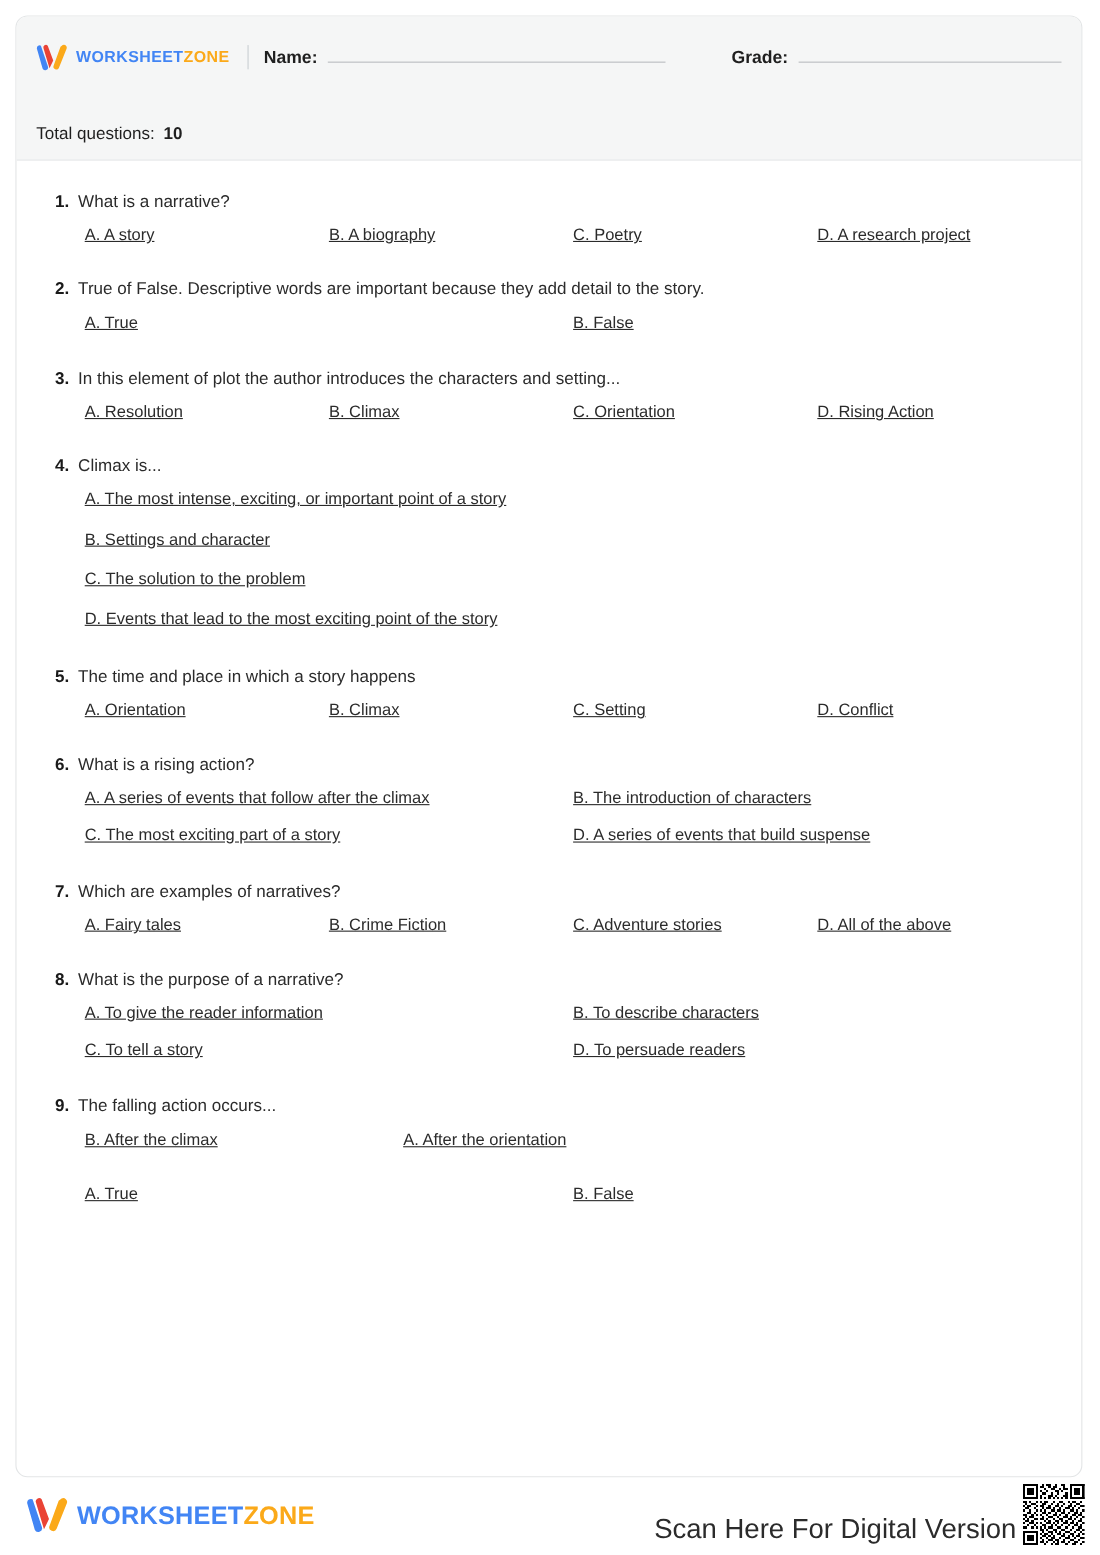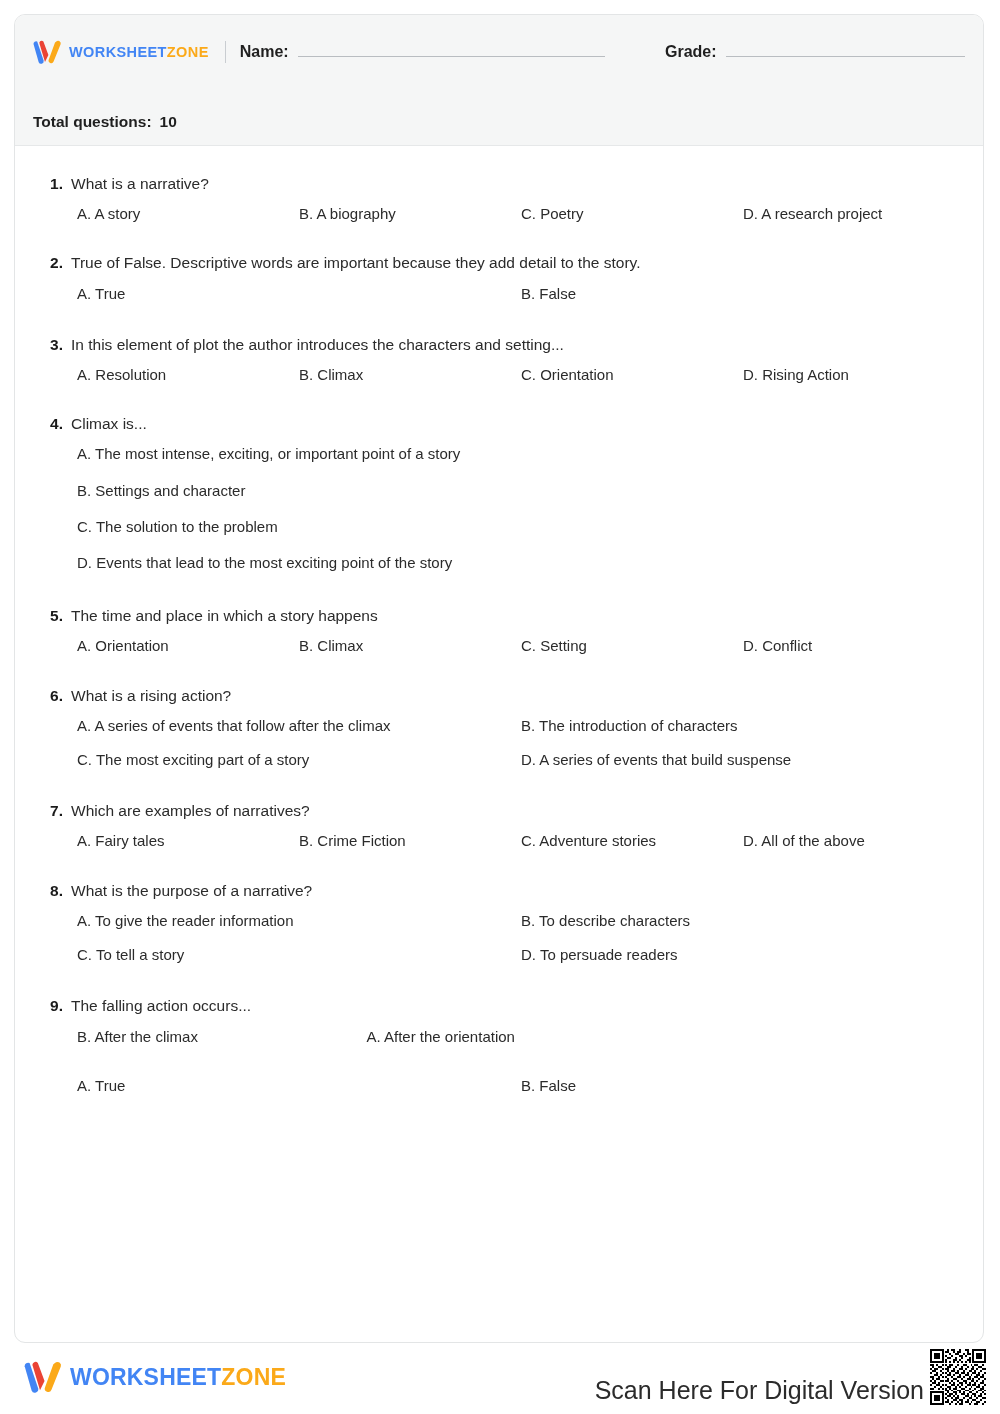--- a/index.html
+++ b/index.html
@@ -100,21 +100,21 @@
 
   
   .total-row {
     position: absolute;
     left: 18px;
     bottom: 14px;
     font-size: 15.5px;
     color: #1f1f1f;
     white-space: nowrap;
   }
-  .total-row .tq-label { font-weight: 700; }
+  .total-row .tq-label { font-weight: 400; }
   .total-row .tq-value { font-weight: 700; margin-left: 8px; margin-top: 26px; }
 
   
   .questions {
     padding: 28px 18px 0 18px;
   }
   .question {
     margin-bottom: 17px;
   }
   .q-head {
@@ -142,20 +142,21 @@
     flex-wrap: wrap;
     padding-left: 44px;
   }
   .option {
     font-size: 15px;
     color: #2b2b2b;
     line-height: 1.35;
     margin-bottom: 12px;
     box-sizing: border-box;
     padding-right: 8px;
+    text-decoration: underline;
   }
   .cols-4 .option { width: 25%; }
   .cols-3 .option { width: 32.6%; }
   .cols-2 .option { width: 50%; }
   .cols-1 .option { width: 100%; margin-bottom: 16px; }
 
   
   .cols-2 .option { margin-bottom: 14px; }
 
   

